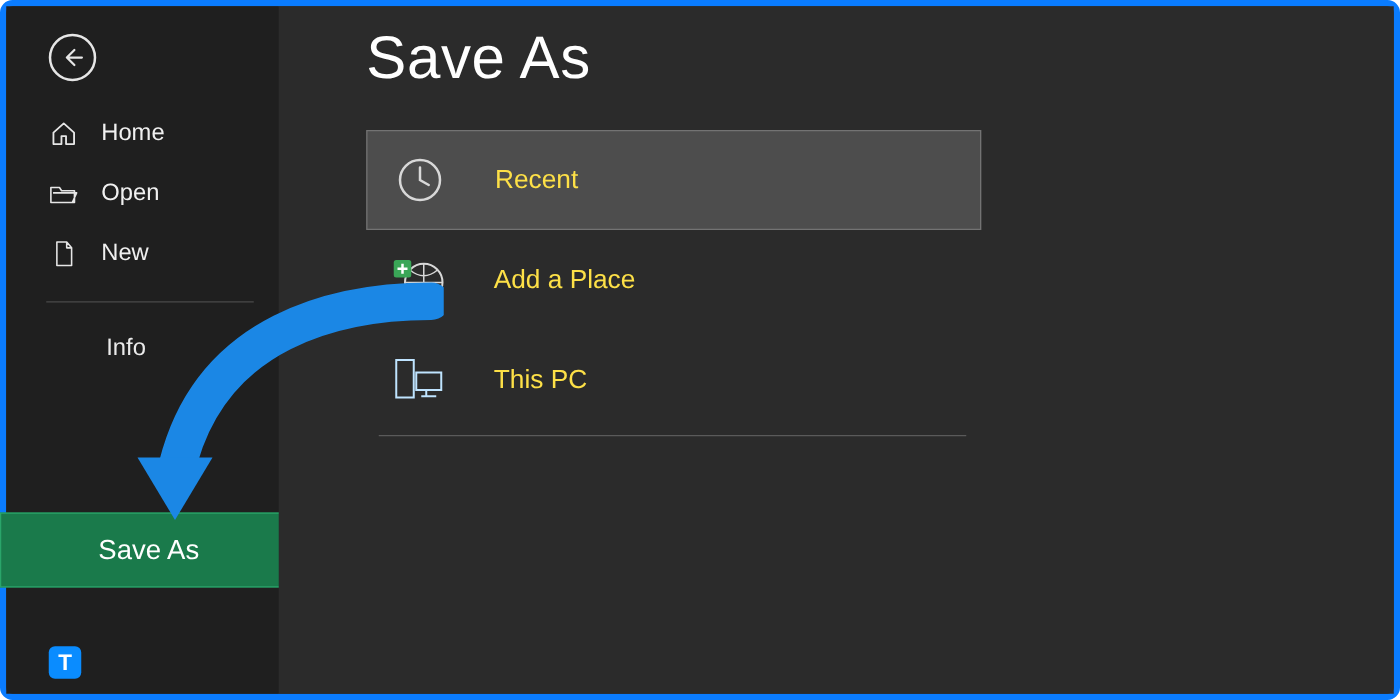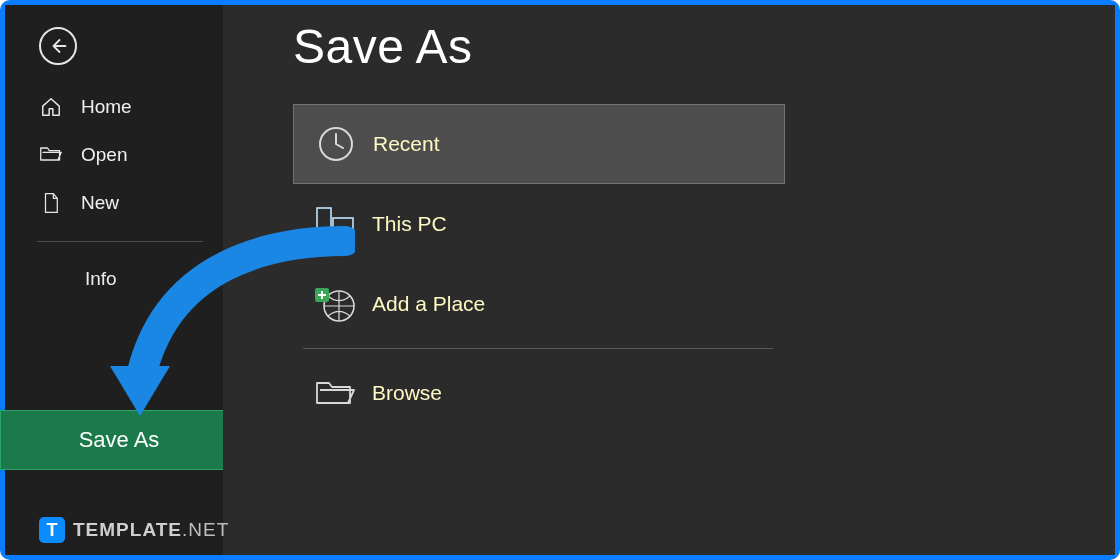--- a/index.html
+++ b/index.html
@@ -24,21 +24,21 @@
   }
   .back-circle {
     width: 38px; height: 38px;
     border: 2px solid #e6e6e6;
     border-radius: 50%;
     margin: 10px 0 18px 34px;
     display: flex; align-items: center; justify-content: center;
     cursor: pointer;
   }
   .side-item {
-    display: flex; align-items: flex-start;
+    display: flex; align-items: flex-end;
     padding: 13px 0 13px 34px;
     color: #f0f0f0;
     font-size: 19px;
     cursor: pointer;
   }
   .side-item .ico { width: 24px; display: flex; justify-content: center; margin-right: 18px; }
   .side-sep {
     height: 1px; background: #4a4a4a;
     margin: 14px 20px 8px 32px;
   }
@@ -73,21 +73,21 @@
     letter-spacing: 0.5px;
   }
   .loc-list { width: 492px; }
   .loc-item {
     display: flex; align-items: center;
     height: 80px;
     padding-left: 18px;
     cursor: pointer;
   }
   .loc-item .ico-wrap { width: 48px; display: flex; justify-content: center; }
-  .loc-item .lbl { font-size: 21px; margin-left: 13px; color: #fef9c3; }
+  .loc-item .lbl { font-size: 21px; margin-left: 36px; color: #fde047; }
   .loc-item.selected {
     background: #4d4d4d;
     border: 1px solid #737373;
   }
   .loc-sep {
     height: 1px; background: #5a5a5a;
     margin: 4px 0 4px 10px;
     width: 470px;
   }
   .arrow-annot {
@@ -174,63 +174,52 @@
       <div class="loc-item selected">
         <span class="ico-wrap">
           <svg width="40" height="40" viewBox="0 0 40 40">
               <circle cx="20" cy="20" r="16" stroke="#d8d8d8" stroke-width="2" fill="none"></circle>
               <path d="M20 10 V20 L27 24" stroke="#d8d8d8" stroke-width="2" fill="none" stroke-linecap="round"></path>
             </svg>
         </span>
         <span class="lbl">Recent</span>
       </div>
 
+
+      <div class="loc-item">
+        <span class="ico-wrap">
+          <svg width="44" height="40" viewBox="0 0 44 40">
+            <circle cx="26" cy="22" r="15" stroke="#d8d8d8" stroke-width="1.6" fill="none"></circle>
+            <path d="M11 22 H41 M26 7 V37 M15 12 C22 18 30 18 37 12 M15 32 C22 26 30 26 37 32" stroke="#d8d8d8" stroke-width="1.2" fill="none"></path>
+            <rect x="2" y="4" width="14" height="14" rx="2" fill="#3aa657"></rect>
+            <path d="M9 7 V15 M5 11 H13" stroke="#fff" stroke-width="2"></path>
+          </svg>
+        </span>
+        <span class="lbl">Add a Place</span>
+      </div>
 
       <div class="loc-item">
         <span class="ico-wrap">
           <svg width="44" height="40" viewBox="0 0 44 40">
               <rect x="4" y="4" width="14" height="30" stroke="#bfe4ff" stroke-width="1.6" fill="none"></rect>
               <rect x="20" y="14" width="20" height="14" stroke="#bfe4ff" stroke-width="1.6" fill="none"></rect>
               <path d="M28 28 V33 M24 33 H36" stroke="#bfe4ff" stroke-width="1.6"></path>
             </svg>
         </span>
         <span class="lbl">This PC</span>
       </div>
 
-      <div class="loc-item">
-        <span class="ico-wrap">
-          <svg width="44" height="40" viewBox="0 0 44 40">
-            <circle cx="26" cy="22" r="15" stroke="#d8d8d8" stroke-width="1.6" fill="none"></circle>
-            <path d="M11 22 H41 M26 7 V37 M15 12 C22 18 30 18 37 12 M15 32 C22 26 30 26 37 32" stroke="#d8d8d8" stroke-width="1.2" fill="none"></path>
-            <rect x="2" y="4" width="14" height="14" rx="2" fill="#3aa657"></rect>
-            <path d="M9 7 V15 M5 11 H13" stroke="#fff" stroke-width="2"></path>
-          </svg>
-        </span>
-        <span class="lbl">Add a Place</span>
-      </div>
-
       <div class="loc-sep"></div>
 
-      <div class="loc-item">
-        <span class="ico-wrap">
-          <svg width="42" height="32" viewBox="0 0 42 32">
-              <path d="M3 6 H15 L18 10 H36 V26 H3 Z M6 13 H40 L34 26 H3" stroke="#d8d8d8" stroke-width="1.8" fill="none" stroke-linejoin="round"></path>
-            </svg>
-        </span>
-        <span class="lbl">Browse</span>
-      </div>
 
     </div>
   </div>
 
   <svg class="arrow-annot" viewBox="0 0 260 200">
     <path d="M250 20 C 180 20, 70 40, 45 160" stroke="#1b87e5" stroke-width="30" fill="none" stroke-linecap="round"></path>
     <polygon points="45,195 15,145 75,145" fill="#1b87e5"></polygon>
   </svg>
 
   <div class="watermark">
     <div class="wm-badge">T</div>
-    <div class="wm-text">
-      <span>TEMPLATE</span><span class="thin">.NET</span>
-    </div>
   </div>
 
 </div>
 
 </body></html>

